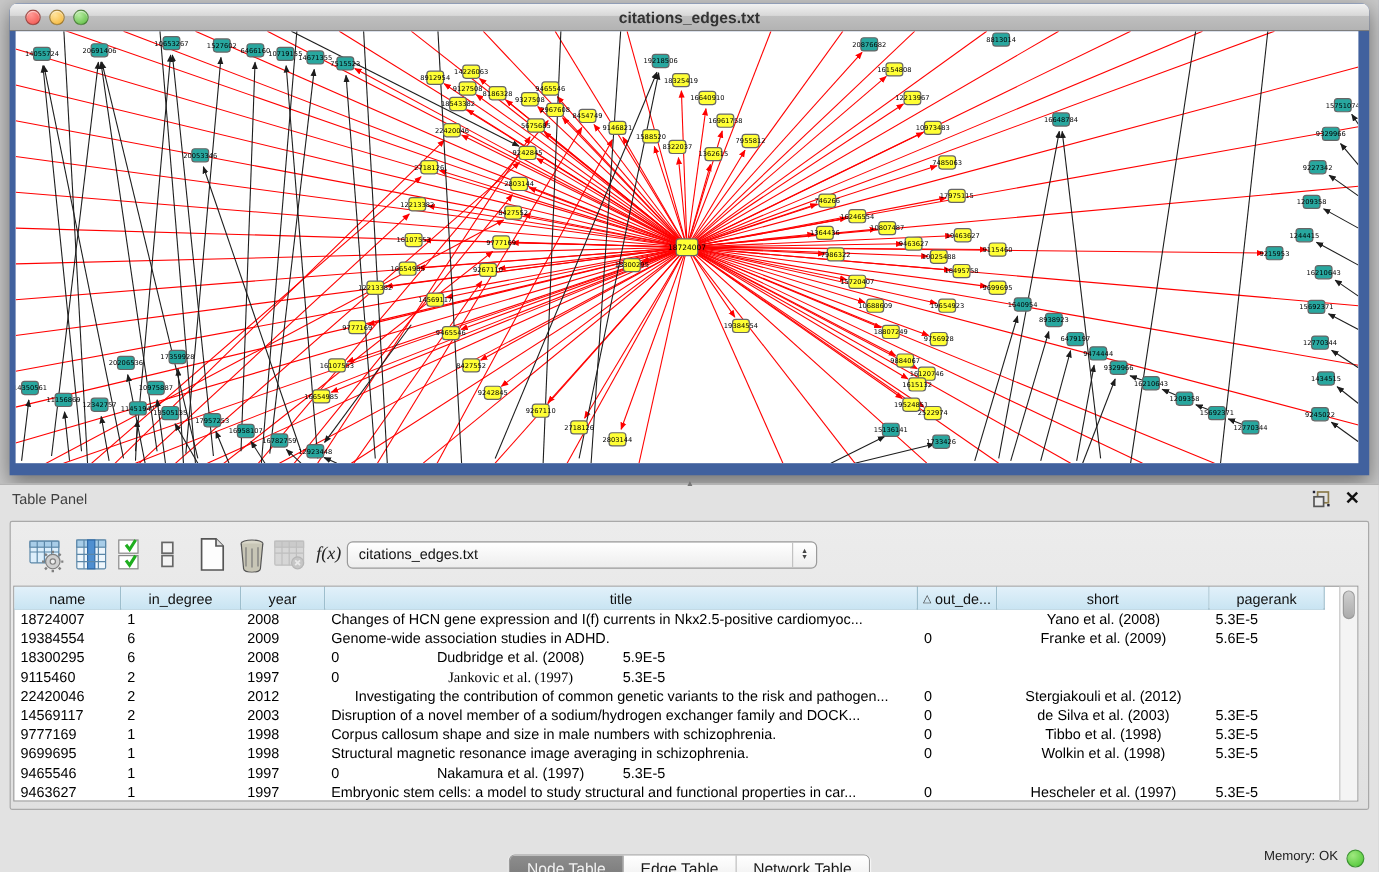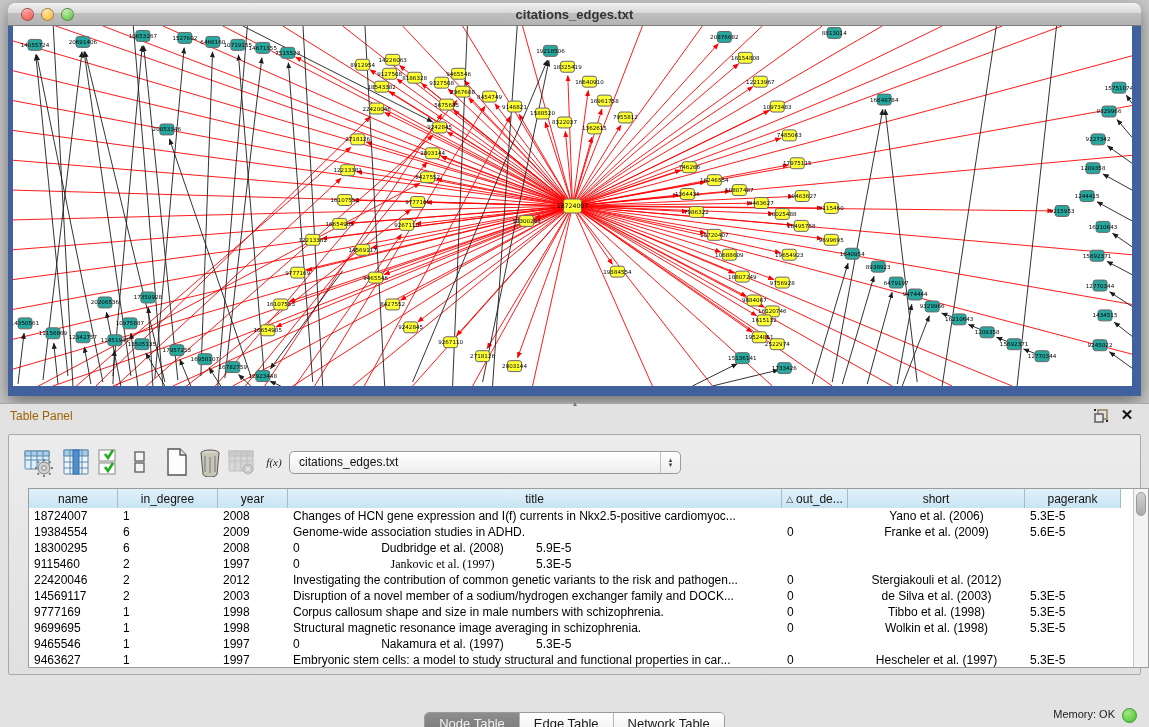--- a/index.html
+++ b/index.html
@@ -23,43 +23,43 @@
     font-size:13px; font-weight:700; color:#333; }
   .net-canvas { position:absolute; left:5px; top:23px; right:9px; bottom:10px;
     background:#fff; overflow:hidden; }
   .net-canvas svg { width:100%; height:100%; display:block; }
 
   
   .table-panel { position:absolute; left:0; top:403px; width:1149px; height:324px;
     background:#e2e2e2; border-top:1px solid #a8a8a8; }
   .tp-handle { position:absolute; left:570px; top:-3px; width:10px; height:5px; color:#777; font-size:7px; line-height:5px; text-align:center;}
   .tp-titlebar { position:absolute; left:0; top:0; right:0; height:24px; }
-  .tp-title { position:absolute; left:10px; top:5px; font-size:12px; color:#a16207; }
+  .tp-title { position:absolute; left:10px; top:5px; font-size:12px; color:#404040; }
   .tp-float { position:absolute; right:40px; top:4px; width:16px; height:16px; cursor:pointer; }
   .tp-close { position:absolute; right:14px; top:2px; width:16px; height:18px;
     font-size:15px; font-weight:700; color:#111; text-align:center; cursor:pointer; }
 
   .inner-panel { position:absolute; left:8px; top:30px; width:1133px; height:241px;
     border:1px solid #a9a9a9; border-radius:2px;
     background:linear-gradient(#ececec,#e0e0e0); }
 
   .toolbar { position:absolute; left:0; top:0; right:0; height:53px; }
   .tb-btn { position:absolute; top:12px; width:30px; height:30px; border:none; background:transparent;
     cursor:pointer; padding:0; }
   .tb-btn svg { width:100%; height:100%; display:block; }
-  .fx { font-size:11px; color:#222; font-style:italic; font-family:"Liberation Serif", serif; }
+  .fx { font-size:15px; color:#222; font-style:italic; font-family:"Liberation Serif", serif; }
   .combo { position:absolute; left:280px; top:16px; width:392px; height:23px;
     border:1px solid #9a9a9a; border-radius:5px;
     background:linear-gradient(#ffffff,#ededed); cursor:pointer;
     font-size:12px; color:#111; line-height:21px; padding-left:9px; }
   .combo-arrows { position:absolute; right:0; top:0; bottom:0; width:20px; border-left:1px solid #c2c2c2;
     display:flex; flex-direction:column; align-items:center; justify-content:center;
     font-size:6px; color:#444; line-height:5px; }
 
-  .tablewrap { position:absolute; left:19px; top:53px; width:1121px; height:180px;
+  .tablewrap { position:absolute; left:2px; top:53px; width:1121px; height:180px;
     background:#fff; border:1px solid #9c9c9c; }
   .thead { position:absolute; left:0; top:0; height:19px; width:1092px; display:flex;
     border-bottom:1px solid #8fa8b5; }
   .th { height:19px; background:linear-gradient(#e2f1fa,#c8e4f2);
     border-right:1px solid #9dbecd; font-size:12px; color:#111;
     display:flex; align-items:center; justify-content:center; overflow:hidden; white-space:nowrap; cursor:pointer; }
   .sorticon { font-size:9px; margin-right:3px; color:#333; }
   .tbody { position:absolute; left:0; top:19px; width:1092px; }
   .tr { display:flex; height:16px; line-height:16px; cursor:default; }
   .td { font-size:12px; color:#000; white-space:nowrap; overflow:hidden; padding:0 5px; }
@@ -640,21 +640,21 @@
             <span>pagerank</span>
           </div>
         </div>
       <div class="tbody">
           <div class="tr">
             <div class="td" style="width: 89px;">18724007</div>
             <div class="td" style="width: 100px;">1</div>
             <div class="td" style="width: 70px;">2008</div>
             <div class="td" style="width: 494px;">Changes of HCN gene expression and I(f) currents in Nkx2.5-positive cardiomyoc...</div>
             <div class="td" style="width: 66px; margin-top: 16px;">49</div>
-            <div class="td center" style="width: 177px;">Yano et al. (2006)</div>
+            <div class="td center" style="width: 177px;">Yano et al. (2008)</div>
             <div class="td" style="width: 96px;">5.3E-5</div>
           </div>
           <div class="tr">
             <div class="td" style="width: 89px;">19384554</div>
             <div class="td" style="width: 100px;">6</div>
             <div class="td" style="width: 70px;">2009</div>
             <div class="td" style="width: 494px;">Genome-wide association studies in ADHD.</div>
             <div class="td" style="width: 66px;">0</div>
             <div class="td center" style="width: 177px;">Franke et al. (2009)</div>
             <div class="td" style="width: 96px;">5.6E-5</div>
@@ -672,21 +672,21 @@
             <div class="td" style="width: 100px;">2</div>
             <div class="td" style="width: 70px;">1997</div>
             <div class="td" style="width: 66px;">0</div>
             <div class="td center" style="width: 177px; font-family: Liberation Serif, serif;">Jankovic et al. (1997)</div>
             <div class="td" style="width: 96px;">5.3E-5</div>
           </div>
           <div class="tr">
             <div class="td" style="width: 89px;">22420046</div>
             <div class="td" style="width: 100px;">2</div>
             <div class="td" style="width: 70px;">2012</div>
-            <div class="td" style="width: 494px;">Investigating the contribution of common genetic variants to the risk and pathogen...</div>
+            <div class="td" style="width: 494px; text-align: center;">Investigating the contribution of common genetic variants to the risk and pathogen...</div>
             <div class="td" style="width: 66px;">0</div>
             <div class="td center" style="width: 177px;">Stergiakouli et al. (2012)</div>
             <div class="td" style="width: 96px; margin-top: 40px;">5.5E-5</div>
           </div>
           <div class="tr">
             <div class="td" style="width: 89px;">14569117</div>
             <div class="td" style="width: 100px;">2</div>
             <div class="td" style="width: 70px;">2003</div>
             <div class="td" style="width: 494px;">Disruption of a novel member of a sodium/hydrogen exchanger family and DOCK...</div>
             <div class="td" style="width: 66px;">0</div>

